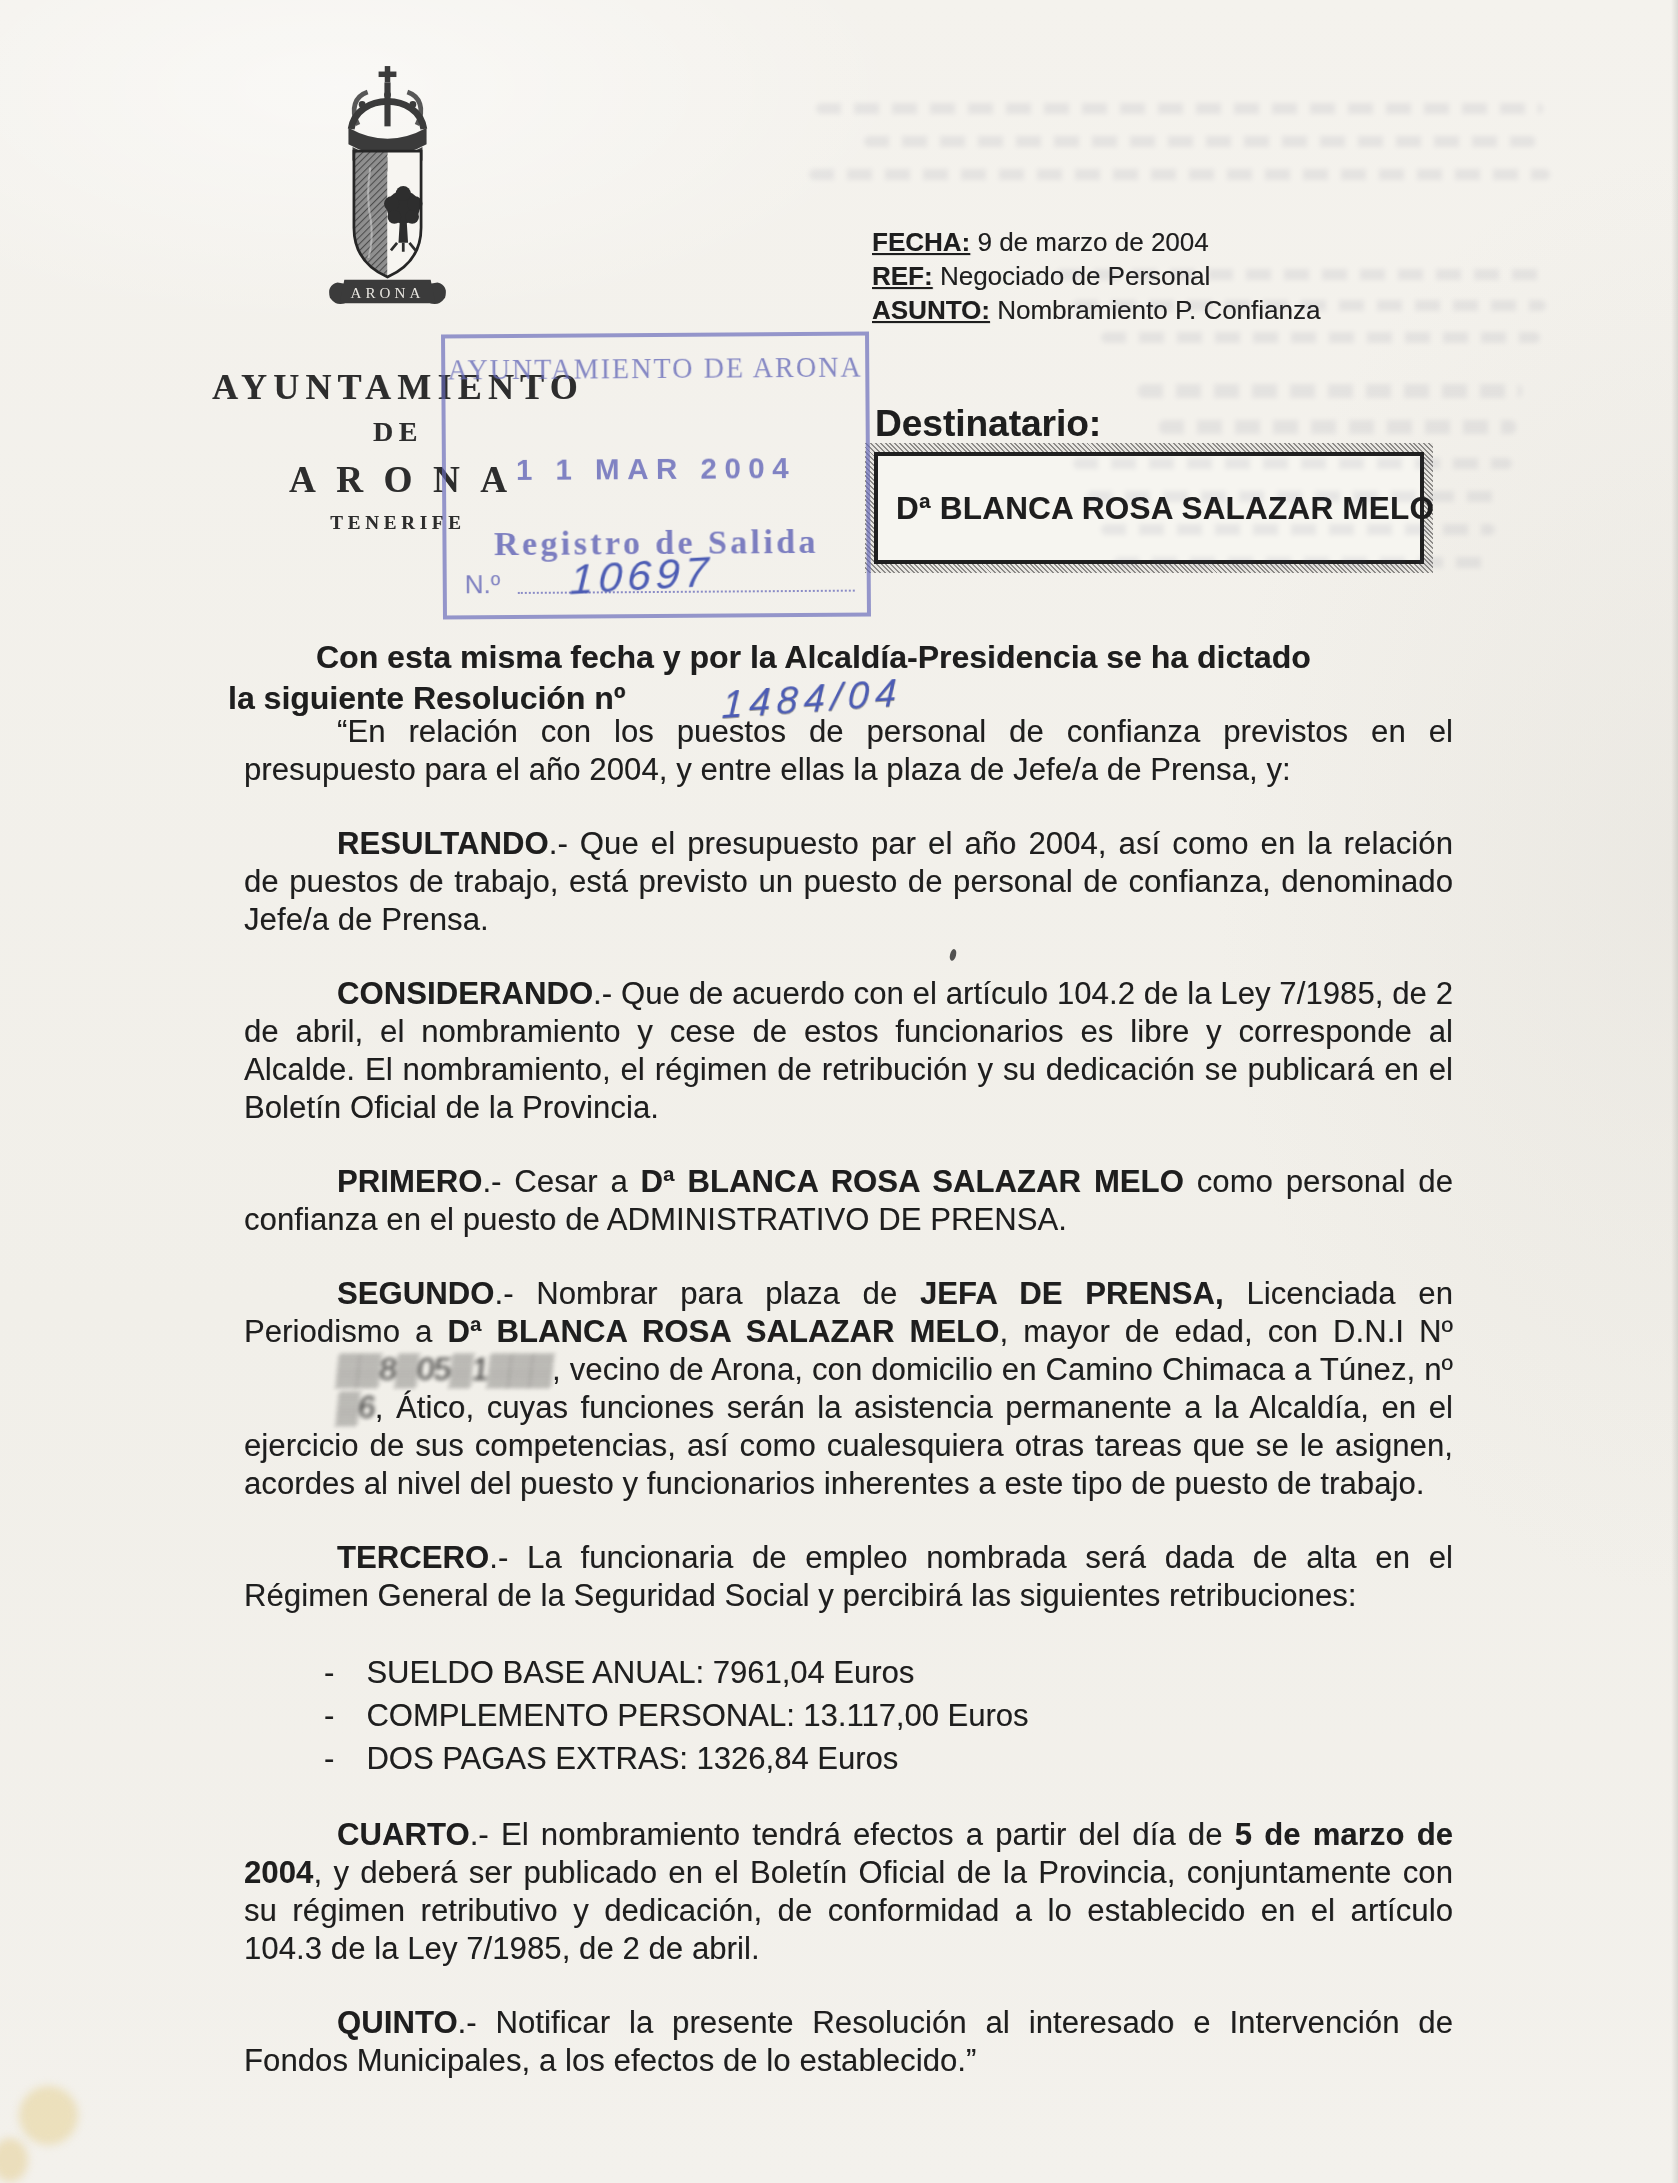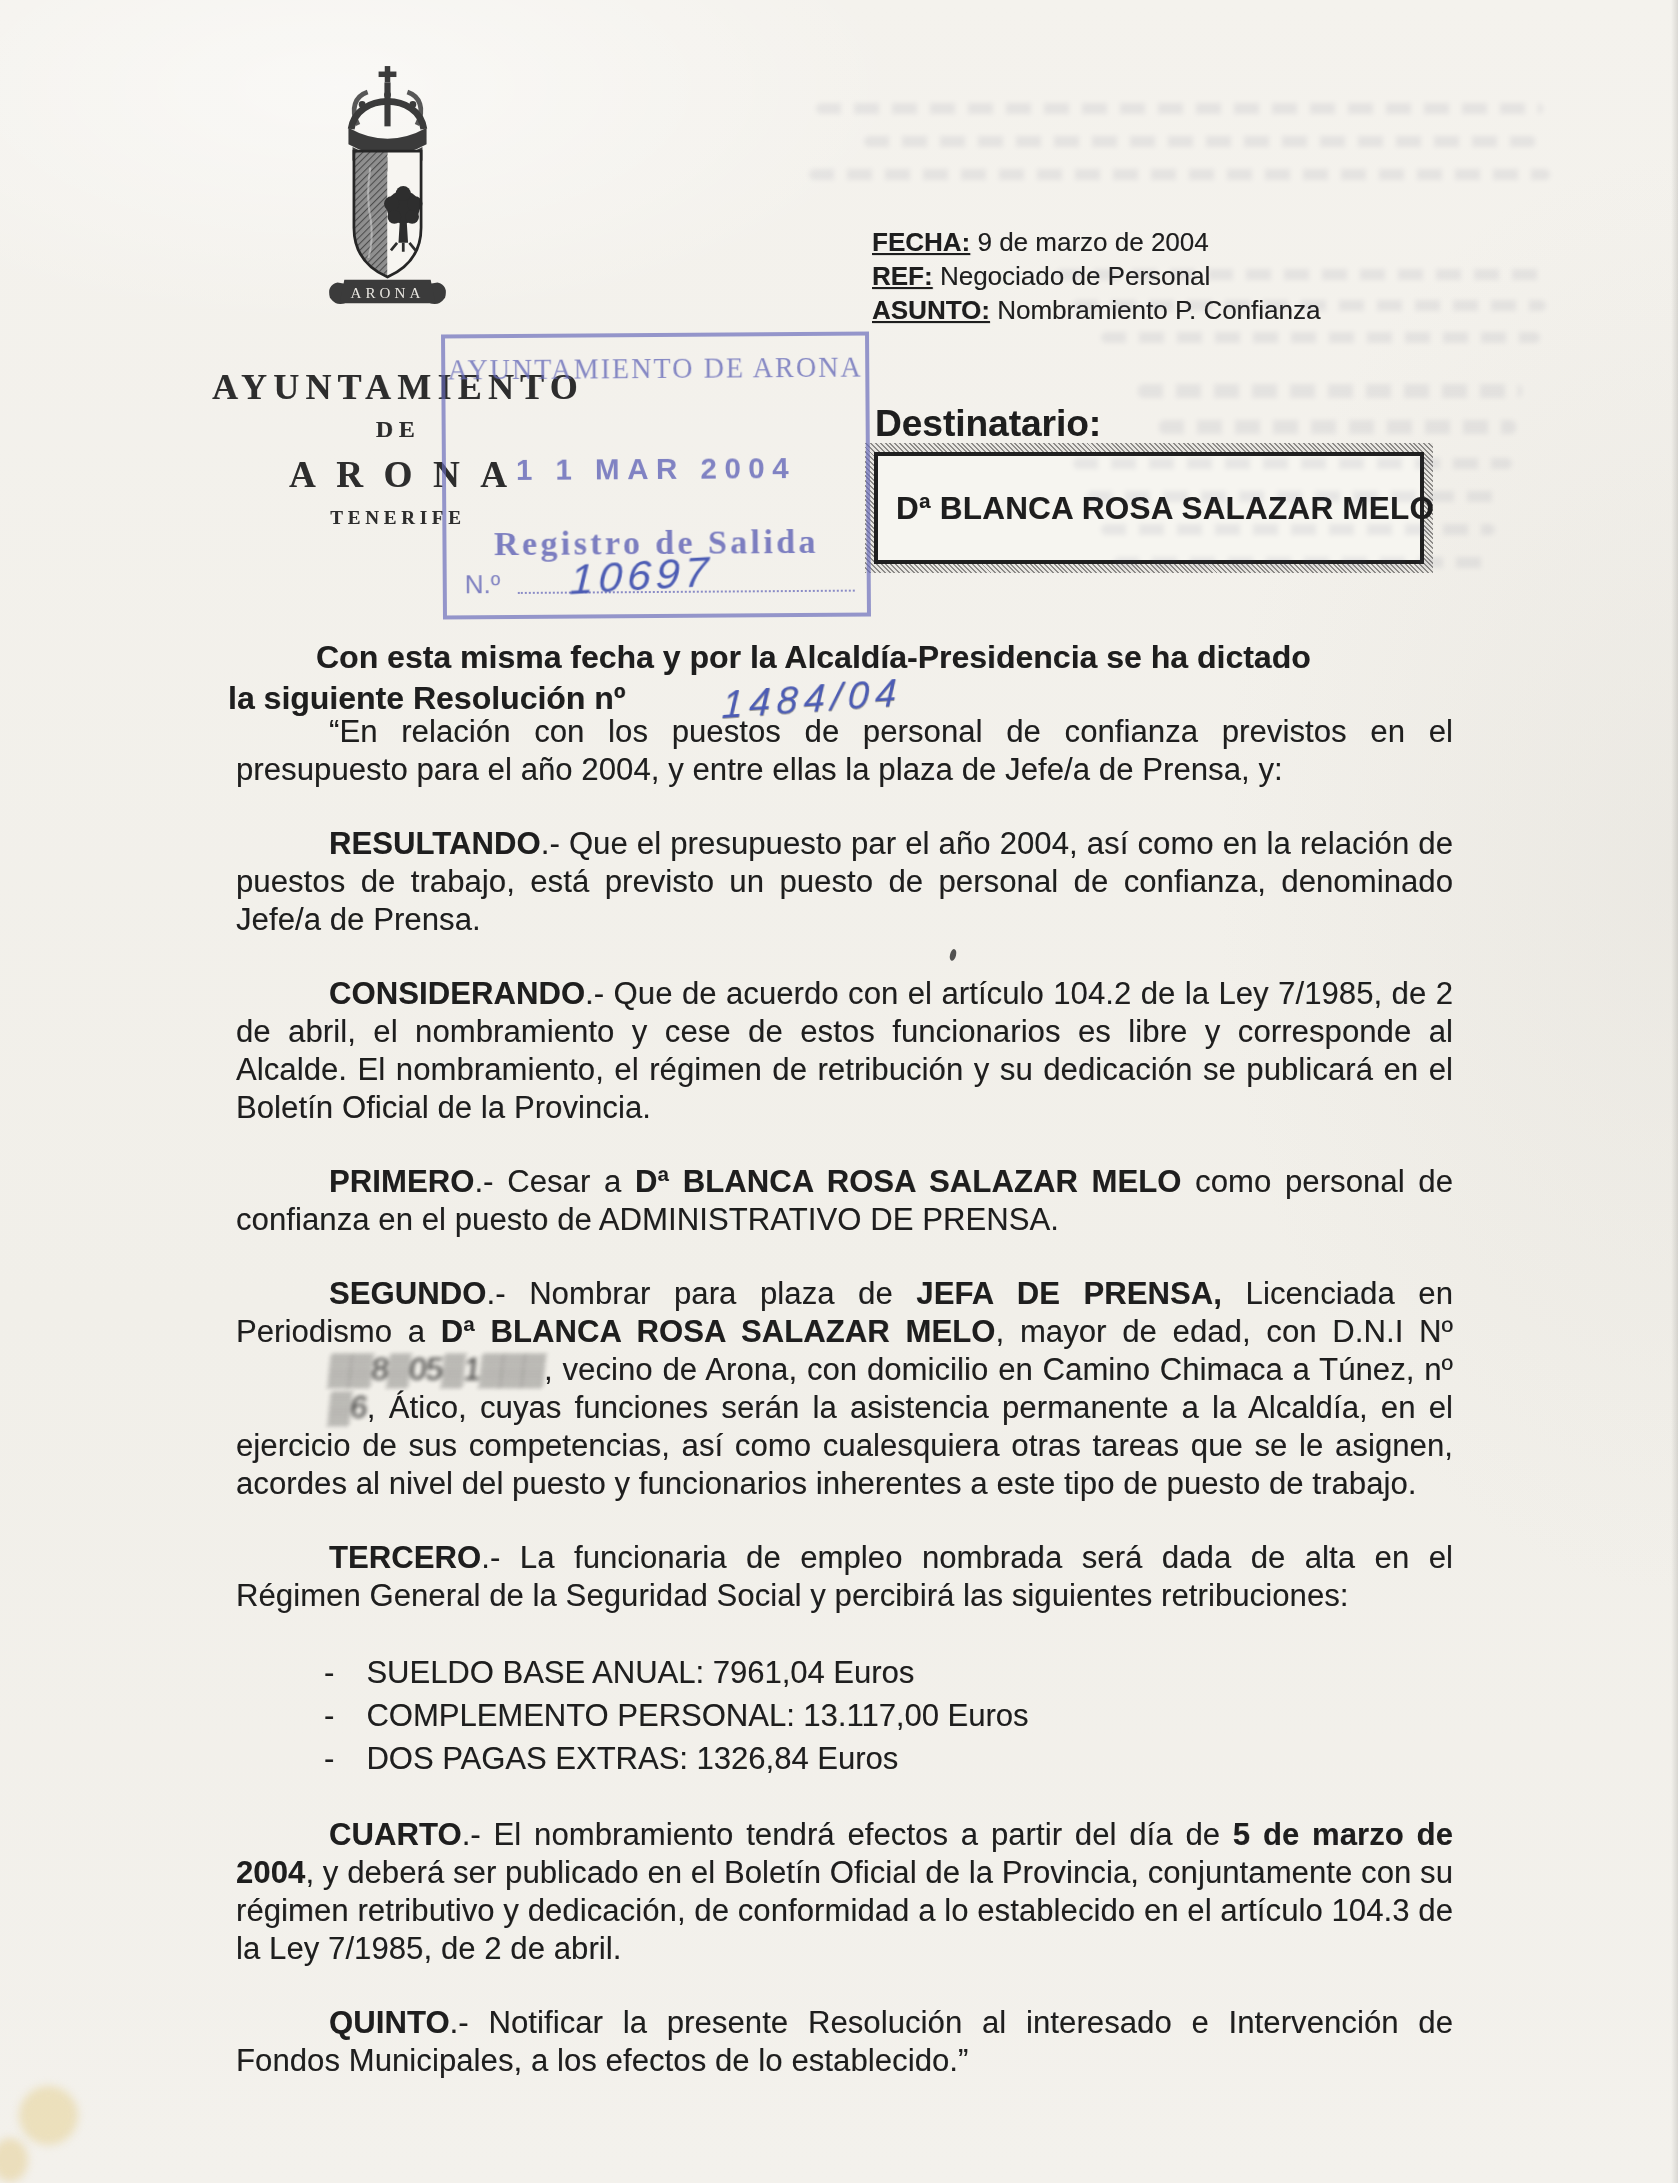--- a/index.html
+++ b/index.html
@@ -17,21 +17,21 @@
   .txt{ text-shadow:0.3px 0.3px 0.3px rgba(25,25,25,.38); }
   .b{ font-weight:700; }
 
   
   .emblem{ position:absolute; left:295px; top:63px; width:185px; height:261px; }
   .org{
     position:absolute; left:199px; top:328px; width:398px; text-align:center;
     font-family:"Liberation Serif", serif; color:#2d2d2d; font-weight:700;margin-top:38px;
   }
   .org .l1{ font-size:36px; letter-spacing:6.2px; }
-  .org .l2{ font-size:24px; letter-spacing:5.5px; margin-top:8.2px; }
+  .org .l2{ font-size:28px; letter-spacing:5.5px; margin-top:8.2px; }
   .org .l3{ font-size:37px; letter-spacing:20.6px; margin-top:9.6px; text-indent:20.6px; }
   .org .l4{ font-size:19px; letter-spacing:4.8px; margin-top:11px; }
 
   
   .meta{ position:absolute; left:872px; top:225px; font-size:26px; line-height:34px; }
   .meta .lab{ font-weight:700;text-decoration:underline; }
 
   .dest-label{ position:absolute; left:875px; top:403px; font-size:37px; font-weight:700; }
   .dest-box-outer{
     position:absolute; left:865px; top:443px; width:568px;
@@ -76,21 +76,21 @@
   .intro{
     position:absolute; left:228px; top:637px; width:1227px;
     font-size:32px; font-weight:700; line-height:40px; text-indent:88px;
   }
   .res-num{
     display:inline-block; font-weight:400; font-size:38px; letter-spacing:6.2px;
     transform:rotate(-4deg) skewX(-7deg); position:relative; top:5.5px; line-height:1;
   }
   .bodycol{ position:absolute; left:228px; top:713px; width:1225px; font-size:31px; line-height:38px; }
   .bodycol p{
-    margin:0 0 36px 8px; text-align:justify; text-indent:93px; letter-spacing:0.1px;
+    margin:0 0 36px 16px; text-align:justify; text-indent:93px; letter-spacing:0.1px;
   }
   .li-row{ display:flex; gap:27.4px; padding-left:96px; line-height:43px; }
   .li-row .dash{ width:15px; }
   .retrib{ margin-bottom:36px; }
   .smudge{ display:inline-block; filter:blur(2.1px); transform:skewX(-6deg); letter-spacing:-0.7px; opacity:.9; }
 
   
   .bleed{
     position:absolute; height:11px; border-radius:5.5px; filter:blur(2.7px); opacity:.11;
     background:repeating-linear-gradient(90deg, rgba(75,78,110,.8) 0 25px, rgba(75,78,110,0) 25px 38px);

